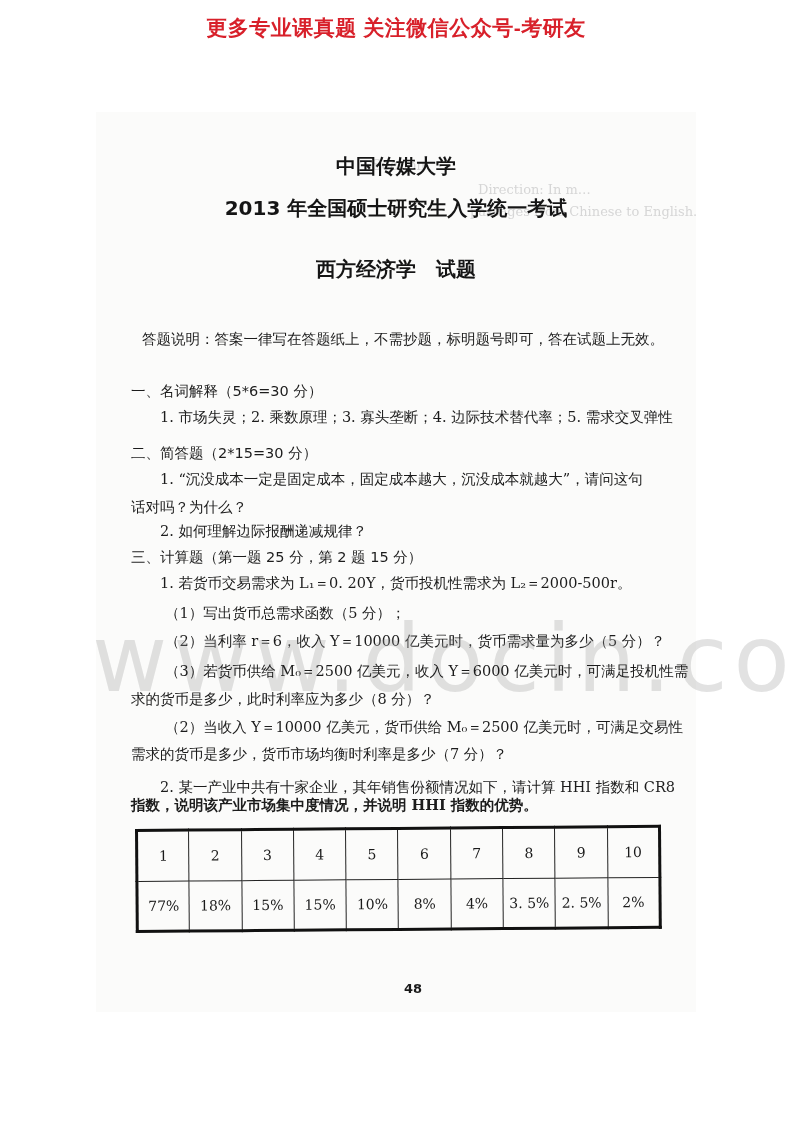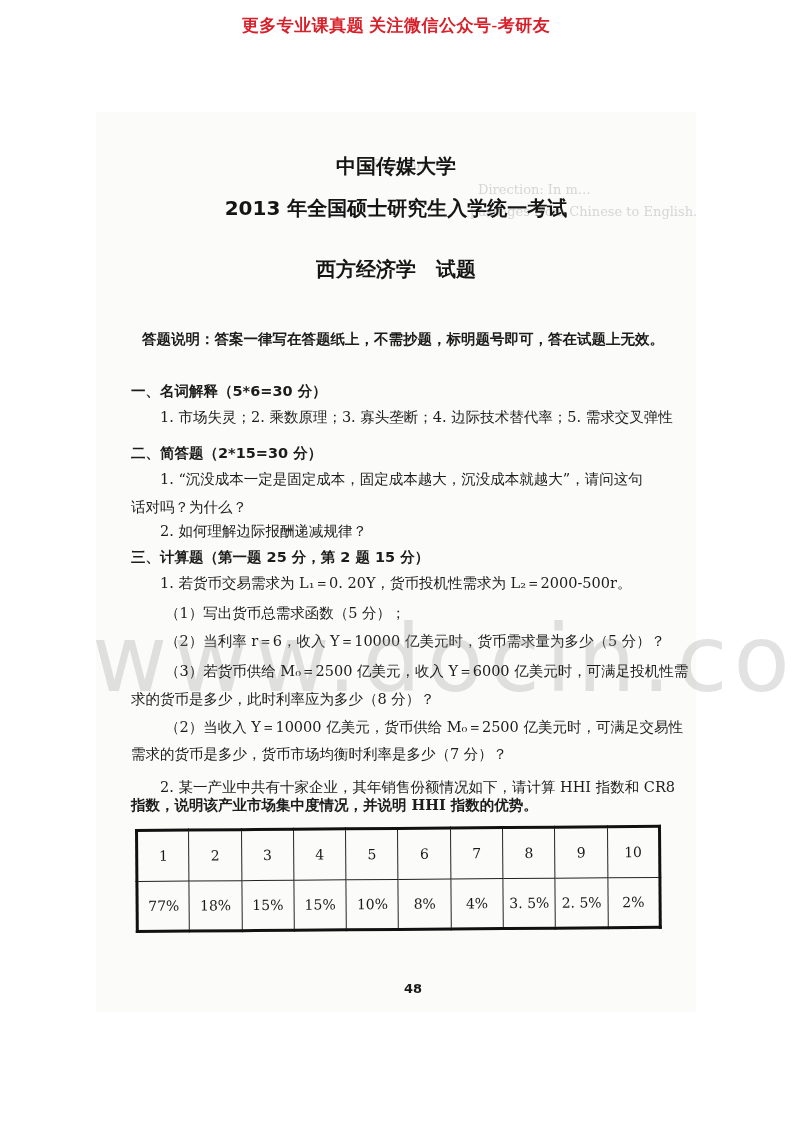--- a/index.html
+++ b/index.html
@@ -4,22 +4,22 @@
 <style>
   html, body { margin: 0; padding: 0; }
   body {
     width: 792px; height: 1122px; position: relative; overflow: hidden;
     background: #ffffff;
     font-family: "DejaVu Serif", "Liberation Serif", serif;
     color: #1a1a1a;
   }
   .banner {
     position: absolute; top: 14px; left: 0; width: 792px; text-align: center;
-    font-family: Liberation Serif, serif;
-    font-weight: bold; font-size: 17px; color: #d8202a; letter-spacing: 0.5px;
+    font-family: Liberation Sans, sans-serif;
+    font-weight: bold; font-size: 21px; color: #d8202a; letter-spacing: 0.5px;
   }
   .scan {
     position: absolute; left: 96px; top: 112px; width: 600px; height: 900px;
     background: #fbfbfa;
   }
   
   .bleed { position: absolute; color: #d6d6d6; font-size: 13px; white-space: nowrap; }
   .watermark {
     position: absolute; left: 92px; top: 606px;
     font-family: "DejaVu Sans", "Liberation Sans", sans-serif;
@@ -30,21 +30,21 @@
     position: absolute; left: 0; width: 792px; text-align: center;
     font-family: "DejaVu Sans", "Liberation Sans", sans-serif; font-weight: bold;
     color: #151515;
   }
   .t1 { top: 153px; font-size: 20px; }
   .t2 { top: 195px; font-size: 20px; }
   .t3 { top: 256px; font-size: 20px; word-spacing: 14px; }
   .line {
     position: absolute; left: 140px; font-size: 14.5px; white-space: nowrap; color: #1c1c1c;
   }
-  .bold { font-family: "DejaVu Sans", "Liberation Sans", sans-serif; font-weight: bold; }
+  .bold { font-family: "DejaVu Sans", "Liberation Sans", sans-serif; font-weight: normal; }
   .ind1 { left: 160px; }
   .ind2 { left: 165px; }
   .tbl {
     position: absolute; left: 135px; top: 829px; width: 526px; height: 104px;
     border-collapse: collapse; border: 3px solid #111; transform: rotate(-0.45deg);
     transform-origin: left top;
   }
   .tbl td {
     border: 1.2px solid #222; text-align: center; font-size: 14px; color: #1a1a1a;
     width: 10%; height: 50%;

